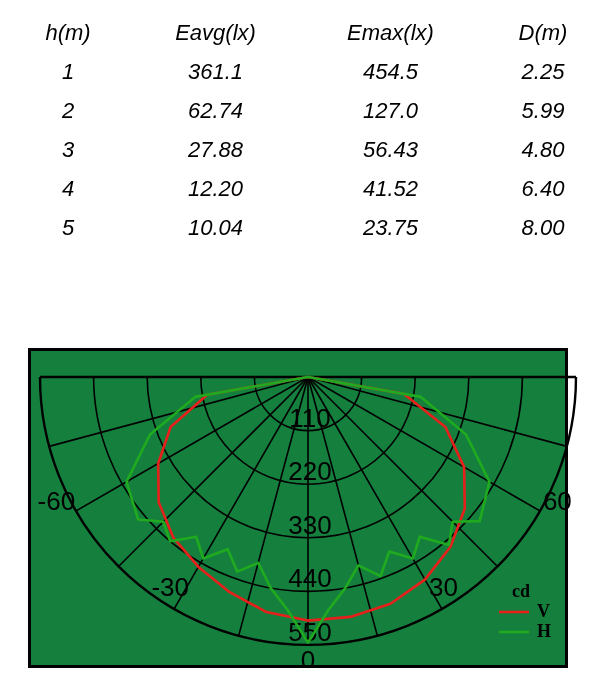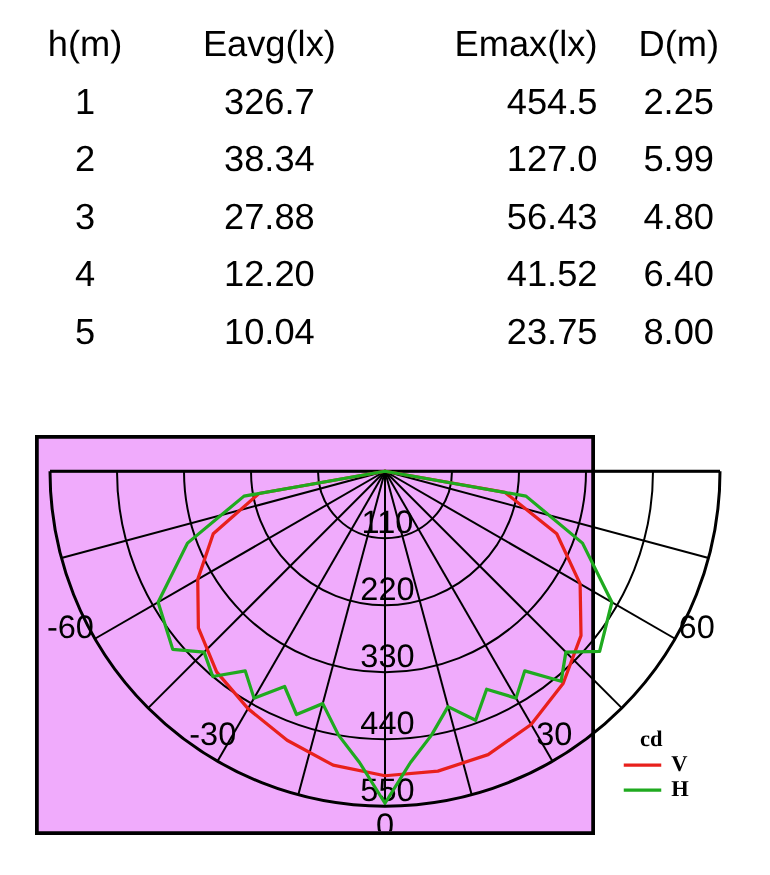--- a/index.html
+++ b/index.html
@@ -20,44 +20,45 @@
     height: 700px;
   }
 
   
   .phot-table {
     position: absolute;
     left: 8px;
     top: 14px;
     width: 600px;
     border-collapse: collapse;
-    font-size: 29px;
+    font-size: 22px;
     line-height: 1;
+    font-style: italic;
   }
   .phot-table th,
   .phot-table td {
     text-align: center;
     font-weight: normal;
     padding: 8px 0 9px 0;
     white-space: nowrap;
   }
   .phot-table th:nth-child(1), .phot-table td:nth-child(1) { width: 120px; }
   .phot-table th:nth-child(2), .phot-table td:nth-child(2) { width: 175px; }
-  .phot-table th:nth-child(3), .phot-table td:nth-child(3) { width: 175px; text-align: right; }
+  .phot-table th:nth-child(3), .phot-table td:nth-child(3) { width: 175px; }
   .phot-table th:nth-child(4), .phot-table td:nth-child(4) { width: 130px; }
 
   
   .polar-box {
     position: absolute;
     left: 28px;
     top: 348px;
-    width: 448px;
+    width: 540px;
     height: 320px;
     border: 3px solid #000;
-    background: #f0abfc;
+    background: #15803d;
     box-sizing: border-box;
   }
   .polar-svg {
     display: block;
   }
 </style>
 </head>
 <body>
 
 <div id="root">
@@ -67,27 +68,27 @@
       <tr>
         <th>h(m)</th>
         <th>Eavg(lx)</th>
         <th>Emax(lx)</th>
         <th>D(m)</th>
       </tr>
     </thead>
     <tbody>
       <tr>
         <td>1</td>
-        <td>326.7</td>
+        <td>361.1</td>
         <td>454.5</td>
         <td>2.25</td>
       </tr>
       <tr>
         <td>2</td>
-        <td>38.34</td>
+        <td>62.74</td>
         <td>127.0</td>
         <td>5.99</td>
       </tr>
       <tr>
         <td>3</td>
         <td>27.88</td>
         <td>56.43</td>
         <td>4.80</td>
       </tr>
       <tr>

